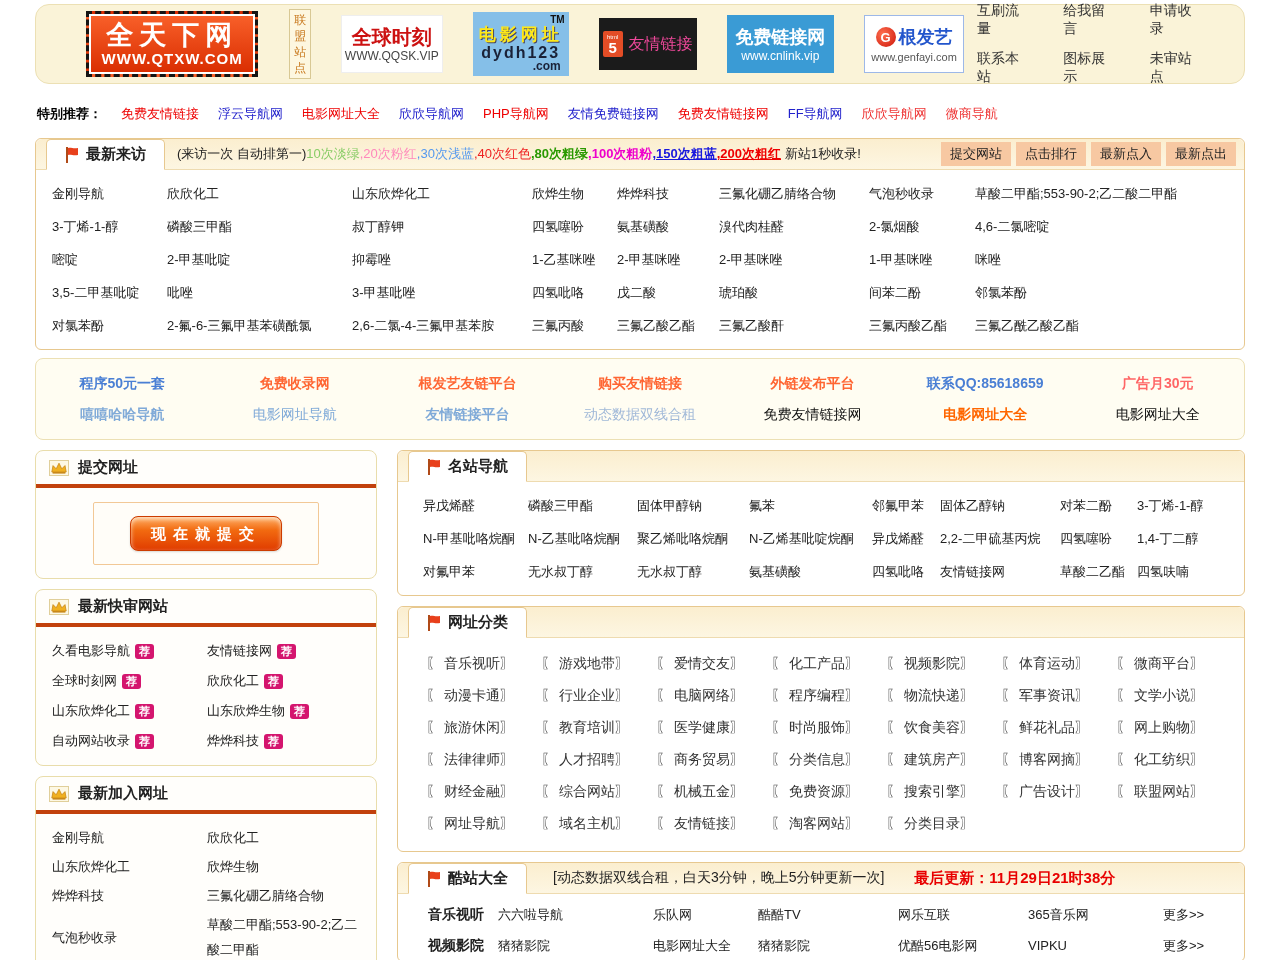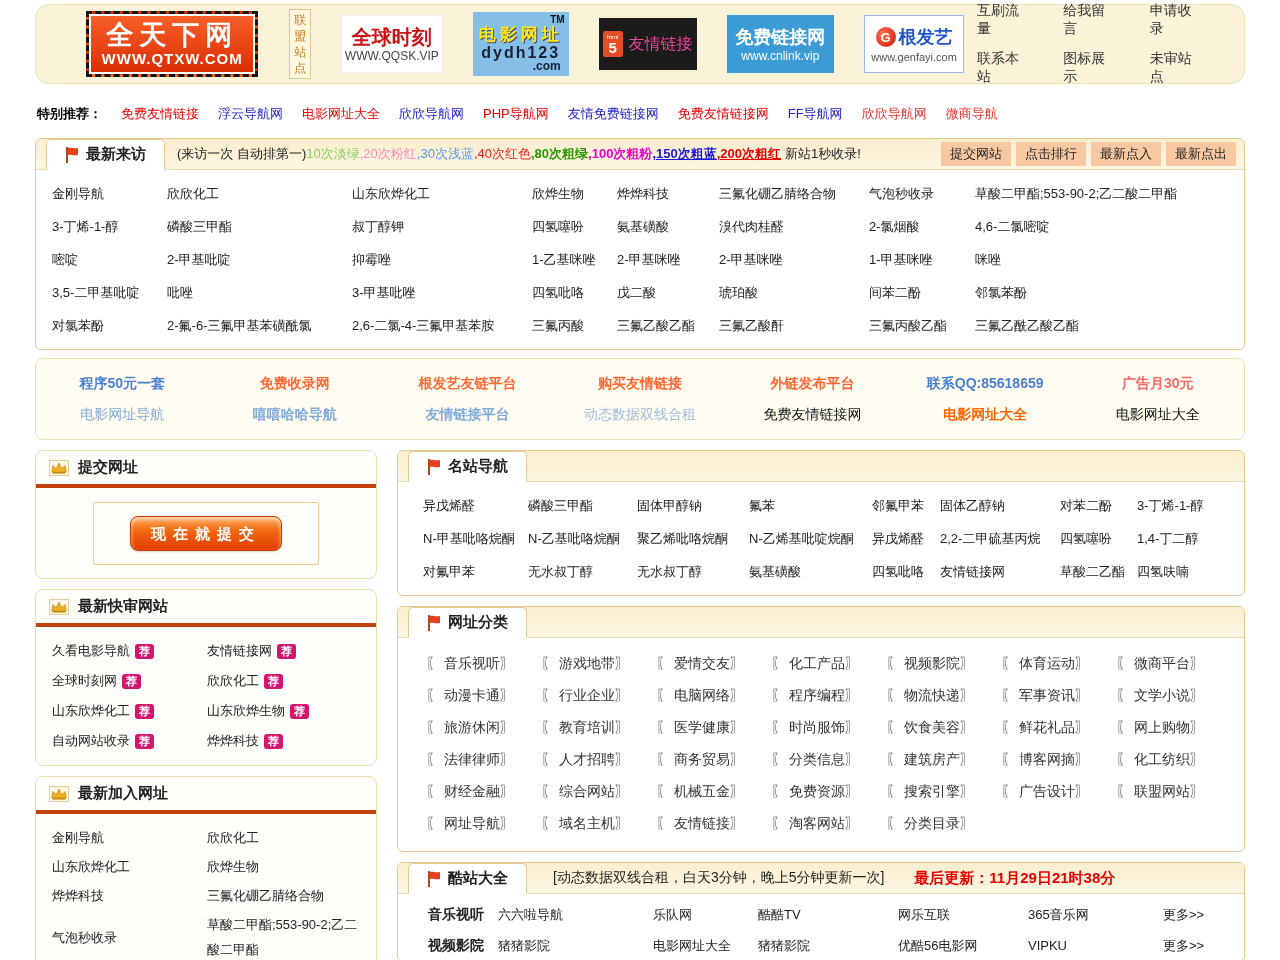--- a/index.html
+++ b/index.html
@@ -255,22 +255,22 @@
     <a style="color: rgb(74, 127, 212); font-weight: bold;">程序50元一套</a>
         <a style="color: rgb(255, 102, 51); font-weight: bold;">免费收录网</a>
         <a style="color: rgb(255, 102, 51); font-weight: bold;">根发艺友链平台</a>
         <a style="color: rgb(255, 102, 51); font-weight: bold;">购买友情链接</a>
         <a style="color: rgb(255, 102, 51); font-weight: bold;">外链发布平台</a>
         <a style="color: rgb(74, 127, 212); font-weight: bold;">联系QQ:85618659</a>
         <a style="color: rgb(255, 102, 102); font-weight: bold;">广告月30元</a>
       </div>
     <div class="ads-row">
 
-    <a style="color: rgb(128, 170, 216);">电影网址导航</a>
-        <a style="color: rgb(128, 170, 216); font-weight: bold;">嘻嘻哈哈导航</a>
+    <a style="color: rgb(128, 170, 216); font-weight: bold;">嘻嘻哈哈导航</a>
+        <a style="color: rgb(128, 170, 216);">电影网址导航</a>
         <a style="color: rgb(128, 170, 216); font-weight: bold;">友情链接平台</a>
         <a style="color: rgb(160, 184, 216);">动态数据双线合租</a>
         <a style="color: rgb(17, 17, 17);">免费友情链接网</a>
         <a style="color: rgb(255, 102, 0); font-weight: bold;">电影网址大全</a>
         <a style="color: rgb(17, 17, 17);">电影网址大全</a>
       </div>
   </div>
 
   <div class="cols">
 

